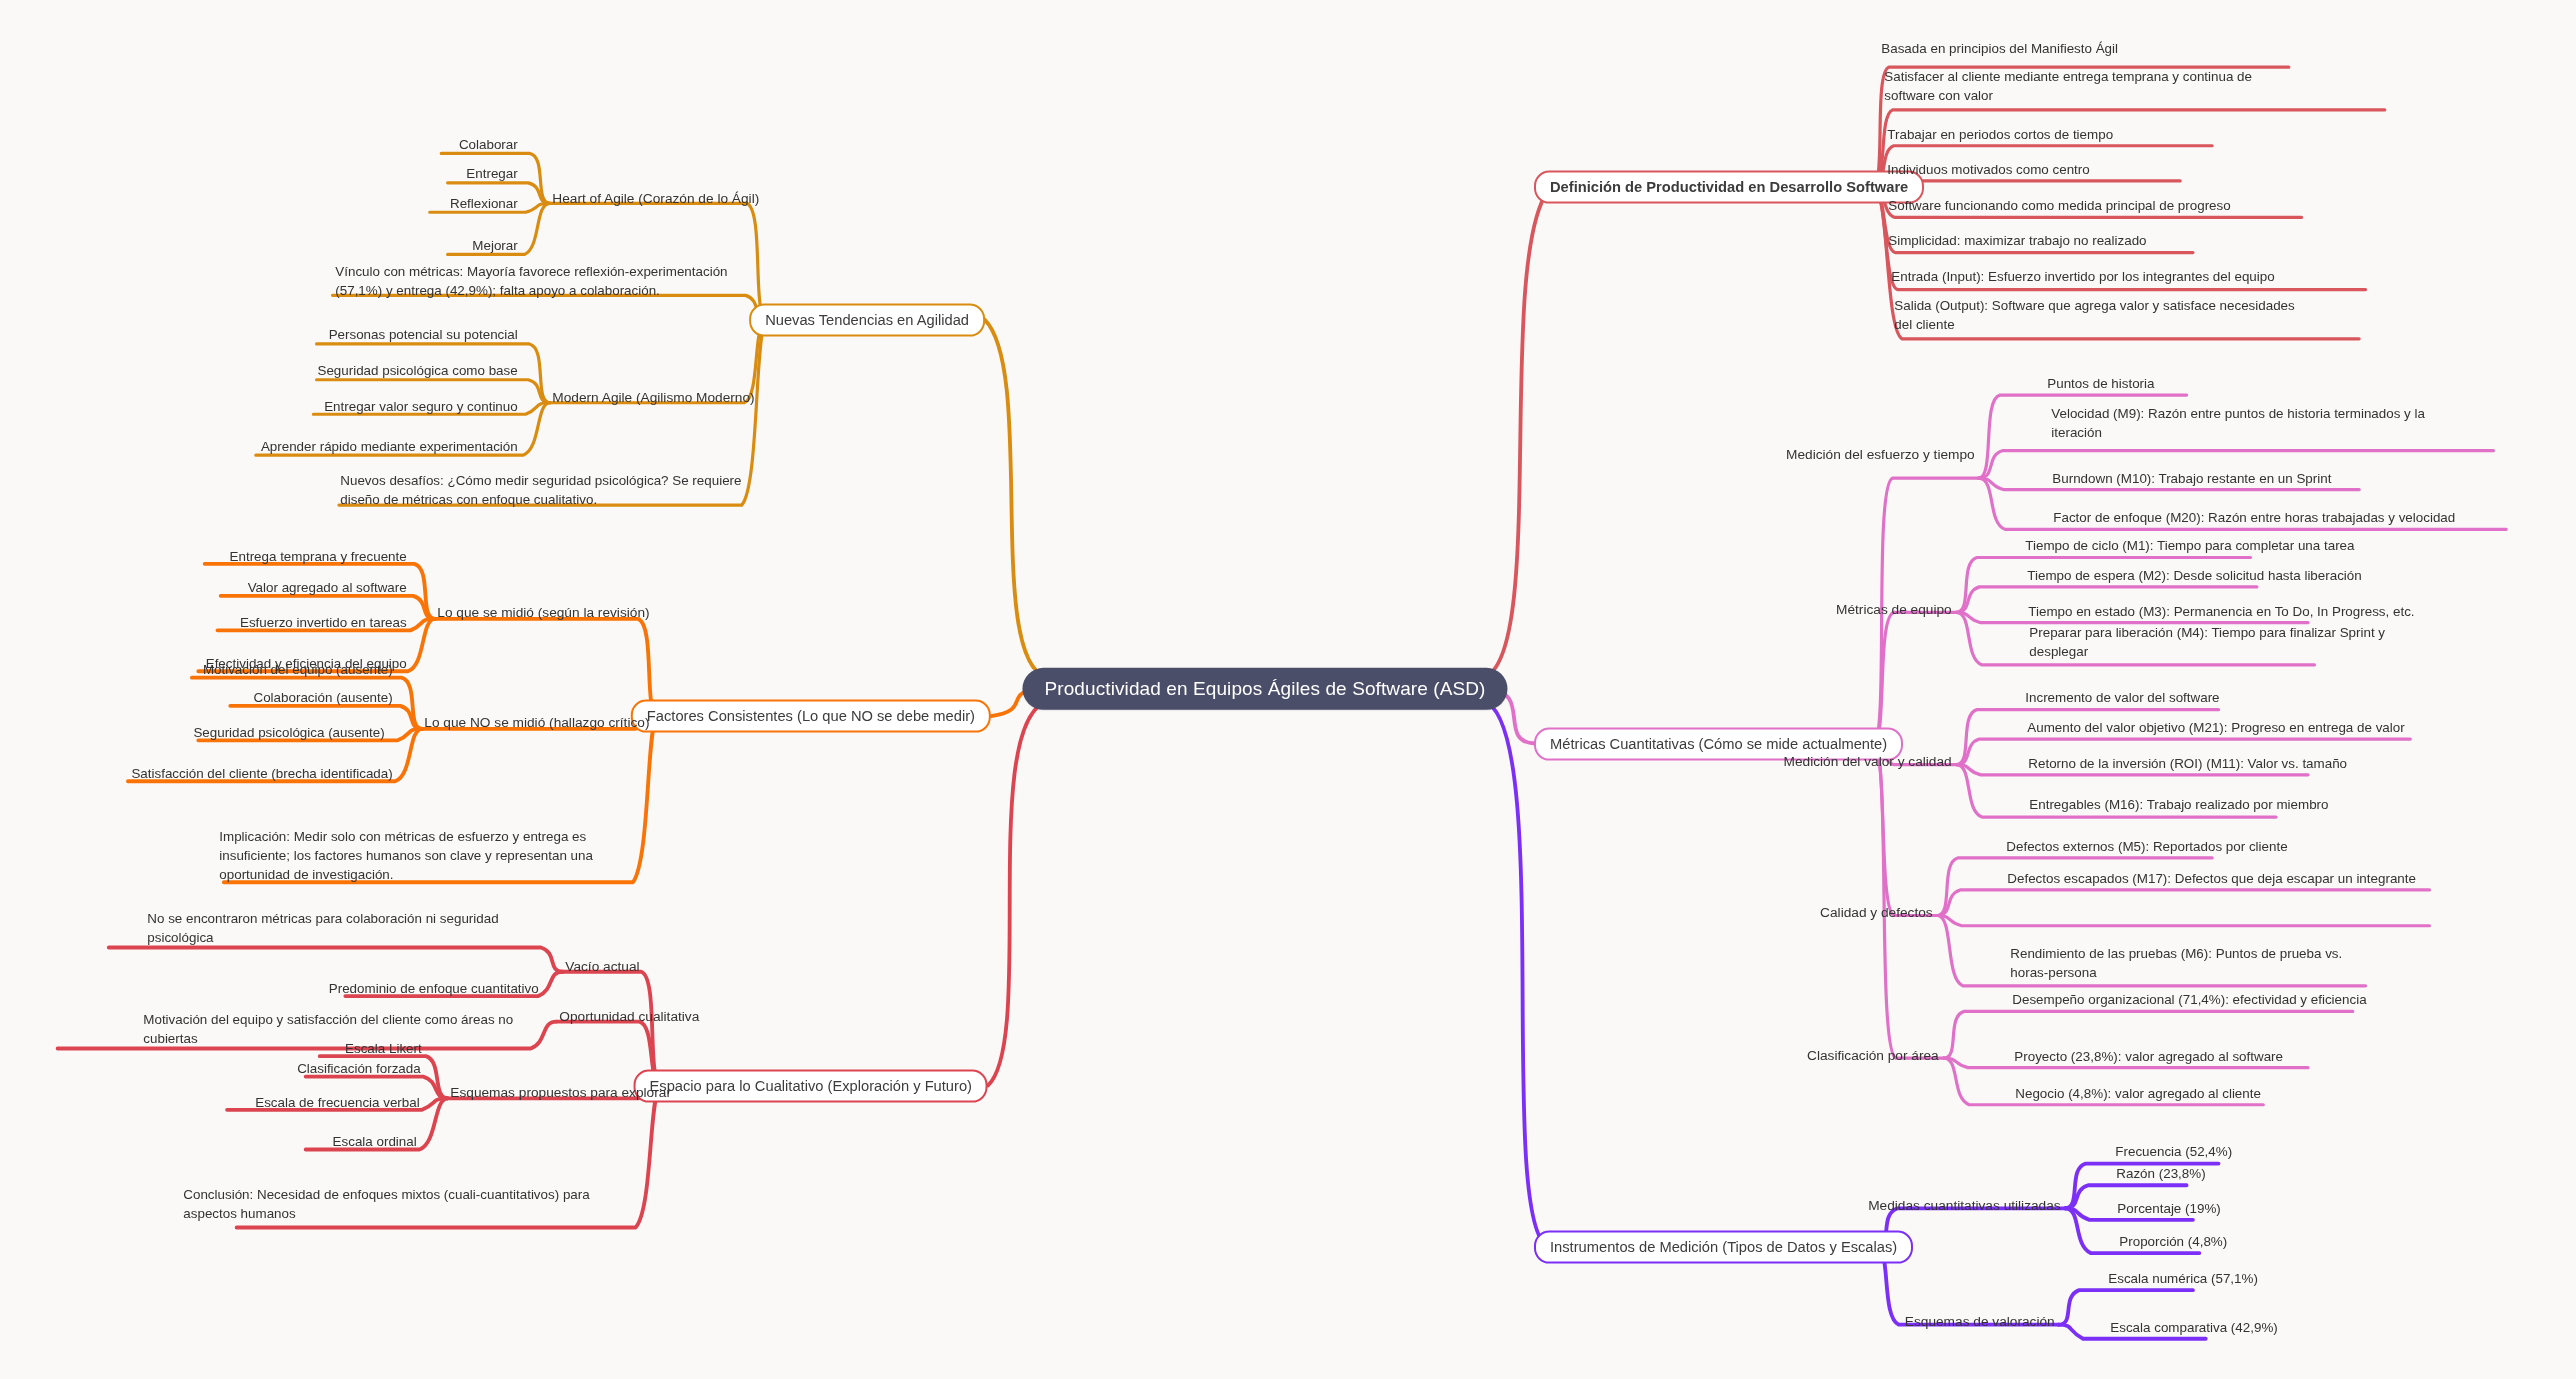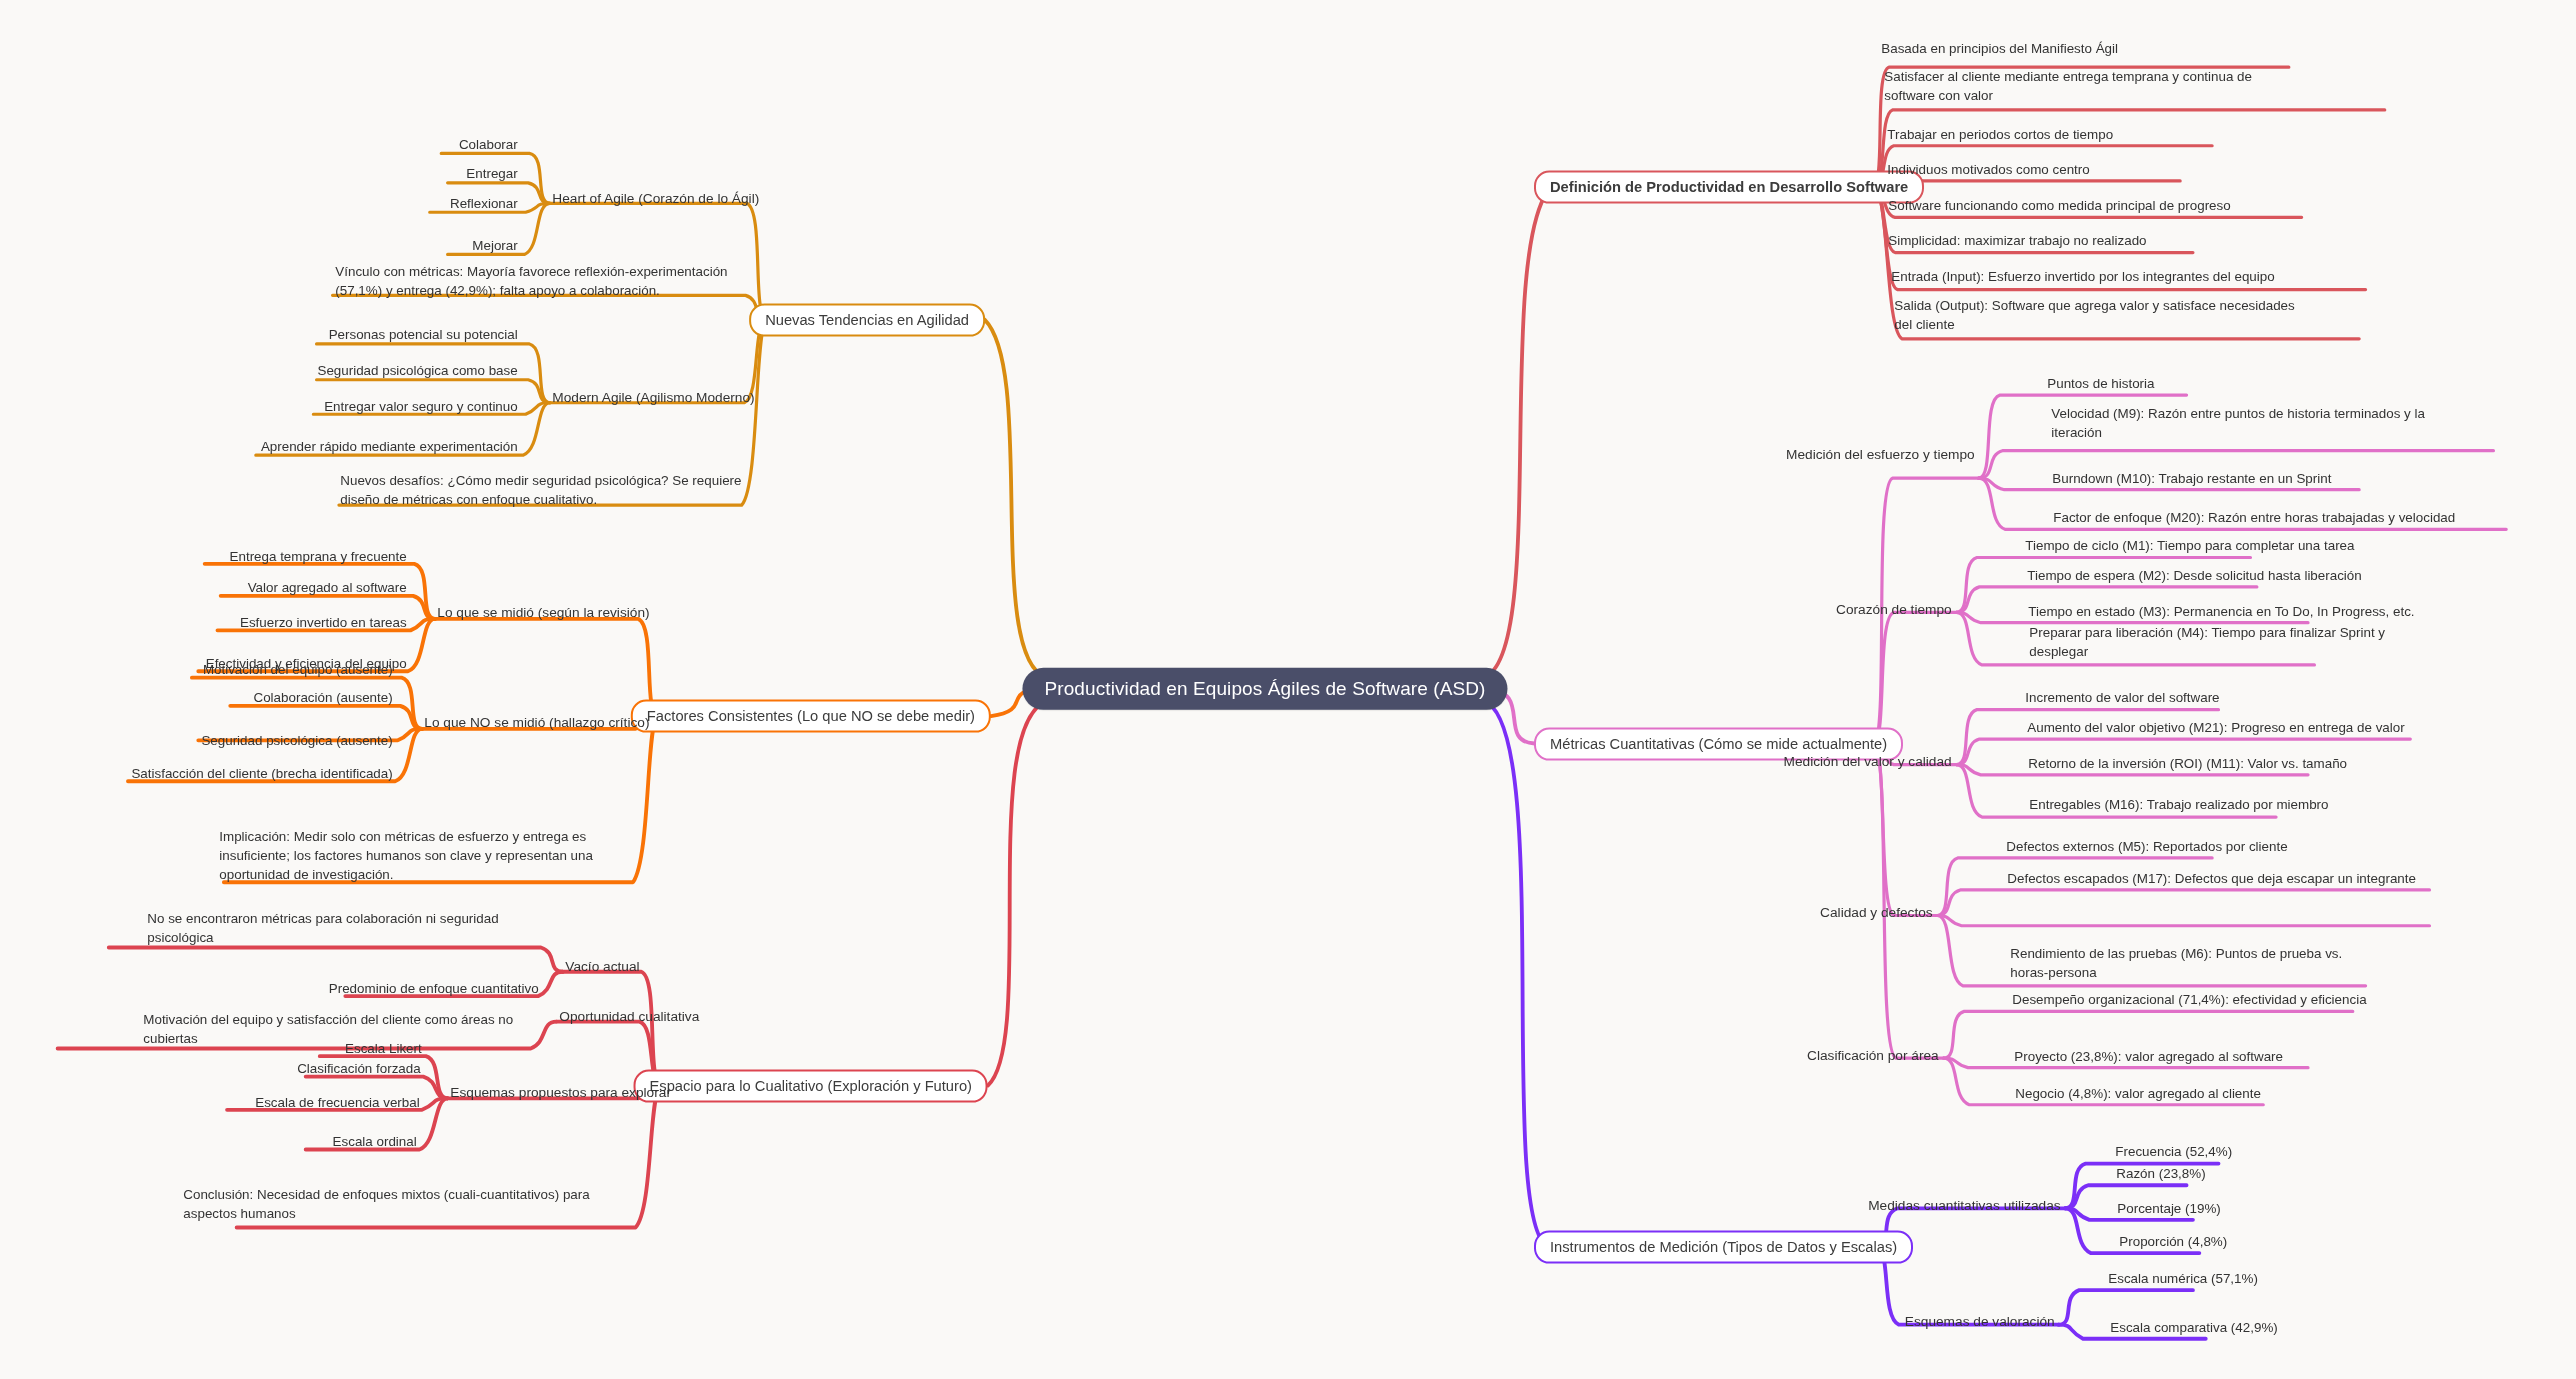--- a/index.html
+++ b/index.html
@@ -207,21 +207,21 @@
   <div class="node leaf anchor-left" style="left:1893px; top:317px; width:409px;">Salida (Output): Software que agrega valor y satisface necesidades del cliente</div>
 
   <div class="node lvl1 c-pink anchor-left" style="left:1534px; top:744px;">Métricas Cuantitativas (Cómo se mide actualmente)</div>
 
   <div class="node leaf mid nowrap anchor-right" style="left:1976px; top:457px;">Medición del esfuerzo y tiempo</div>
   <div class="node leaf nowrap anchor-left" style="left:2046px; top:385px;">Puntos de historia</div>
   <div class="node leaf anchor-left" style="left:2050px; top:425px; width:422px;">Velocidad (M9): Razón entre puntos de historia terminados y la iteración</div>
   <div class="node leaf nowrap anchor-left" style="left:2051px; top:480px;">Burndown (M10): Trabajo restante en un Sprint</div>
   <div class="node leaf nowrap anchor-left" style="left:2052px; top:519px;">Factor de enfoque (M20): Razón entre horas trabajadas y velocidad</div>
 
-  <div class="node leaf mid nowrap anchor-right" style="left:1953px; top:612px;">Corazón de tiempo</div>
+  <div class="node leaf mid nowrap anchor-right" style="left:1953px; top:612px;">Métricas de equipo</div>
   <div class="node leaf nowrap anchor-left" style="left:2024px; top:547px;">Tiempo de ciclo (M1): Tiempo para completar una tarea</div>
   <div class="node leaf nowrap anchor-left" style="left:2026px; top:577px;">Tiempo de espera (M2): Desde solicitud hasta liberación</div>
   <div class="node leaf nowrap anchor-left" style="left:2027px; top:613px;">Tiempo en estado (M3): Permanencia en To Do, In Progress, etc.</div>
   <div class="node leaf anchor-left" style="left:2028px; top:644px; width:384px;">Preparar para liberación (M4): Tiempo para finalizar Sprint y desplegar</div>
 
   <div class="node leaf mid nowrap anchor-right" style="left:1953px; top:764px;">Medición del valor y calidad</div>
   <div class="node leaf nowrap anchor-left" style="left:2024px; top:699px;">Incremento de valor del software</div>
   <div class="node leaf nowrap anchor-left" style="left:2026px; top:729px;">Aumento del valor objetivo (M21): Progreso en entrega de valor</div>
   <div class="node leaf nowrap anchor-left" style="left:2027px; top:765px;">Retorno de la inversión (ROI) (M11): Valor vs. tamaño</div>
   <div class="node leaf nowrap anchor-left" style="left:2028px; top:806px;">Entregables (M16): Trabajo realizado por miembro</div>
@@ -270,21 +270,21 @@
 
   <div class="node leaf mid nowrap anchor-left" style="left:436px; top:615px;">Lo que se midió (según la revisión)</div>
   <div class="node leaf nowrap anchor-right" style="left:408px; top:558px;">Entrega temprana y frecuente</div>
   <div class="node leaf nowrap anchor-right" style="left:408px; top:589px;">Valor agregado al software</div>
   <div class="node leaf nowrap anchor-right" style="left:408px; top:624px;">Esfuerzo invertido en tareas</div>
   <div class="node leaf nowrap anchor-right" style="left:408px; top:665px;">Efectividad y eficiencia del equipo</div>
 
   <div class="node leaf mid nowrap anchor-left" style="left:423px; top:725px;">Lo que NO se midió (hallazgo crítico)</div>
   <div class="node leaf nowrap anchor-right" style="left:394px; top:671px;">Motivación del equipo (ausente)</div>
   <div class="node leaf nowrap anchor-right" style="left:394px; top:699px;">Colaboración (ausente)</div>
-  <div class="node leaf nowrap anchor-right" style="left:394px; top:734px;margin-top:8px;">Seguridad psicológica (ausente)</div>
+  <div class="node leaf nowrap anchor-right" style="left:386px; top:734px;">Seguridad psicológica (ausente)</div>
   <div class="node leaf nowrap anchor-right" style="left:394px; top:775px;">Satisfacción del cliente (brecha identificada)</div>
 
   <div class="node leaf anchor-right" style="left:659px; top:857px; width:441px; text-align:left;">Implicación: Medir solo con métricas de esfuerzo y entrega es insuficiente; los factores humanos son clave y representan una oportunidad de investigación.</div>
 
   <div class="node lvl1 c-crim anchor-right" style="left:988px; top:1086px;">Espacio para lo Cualitativo (Exploración y Futuro)</div>
 
   <div class="node leaf mid nowrap anchor-left" style="left:564px; top:969px;">Vacío actual</div>
   <div class="node leaf anchor-right" style="left:542px; top:930px; width:396px; text-align:left;">No se encontraron métricas para colaboración ni seguridad psicológica</div>
   <div class="node leaf nowrap anchor-right" style="left:540px; top:990px;">Predominio de enfoque cuantitativo</div>
 

